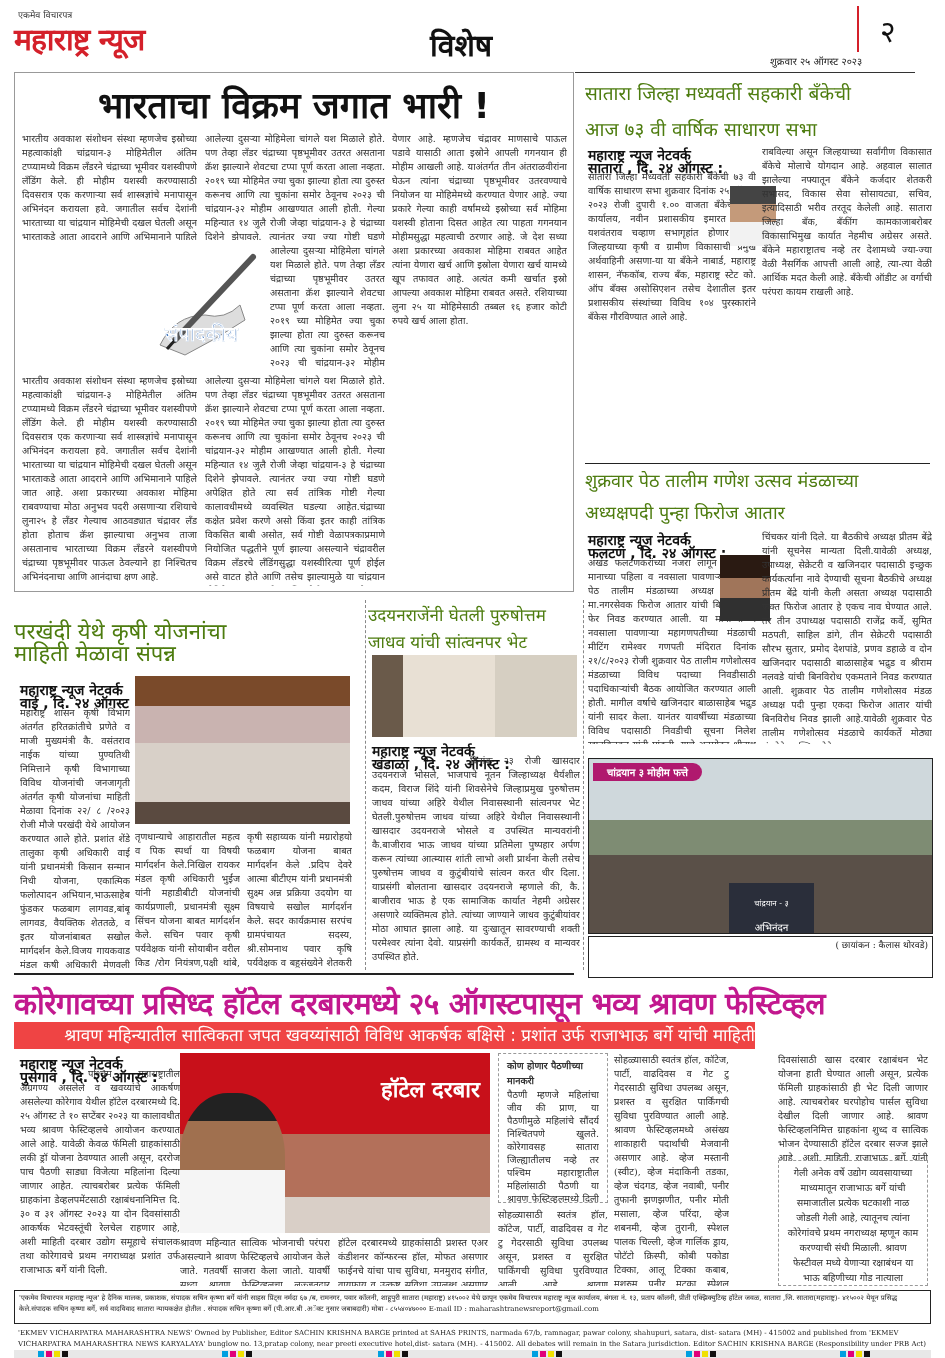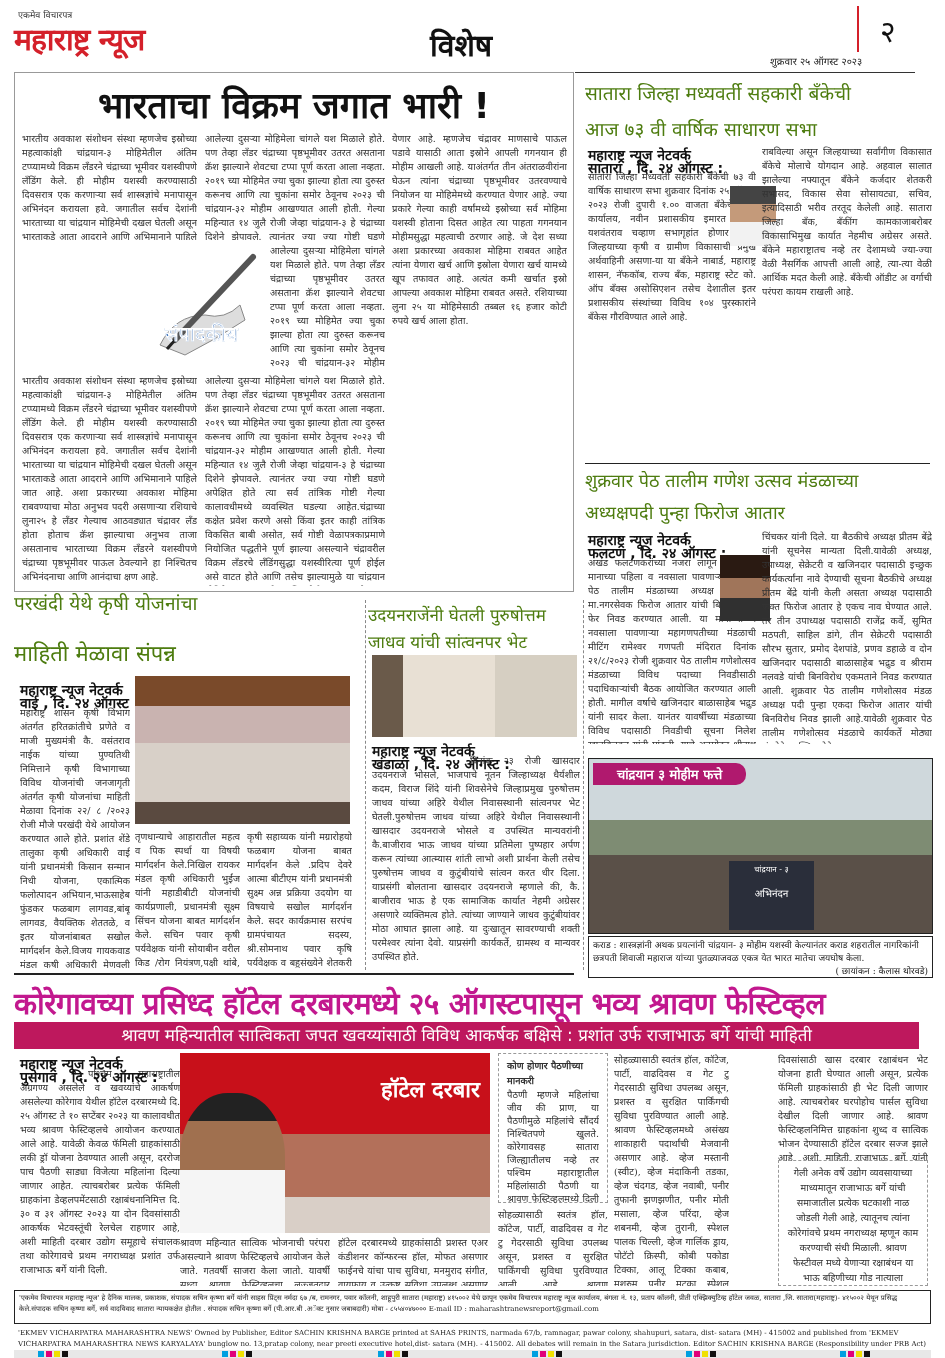--- a/index.html
+++ b/index.html
@@ -15,21 +15,21 @@
 .box-main{left:14px;top:72px;width:560px;height:520px;border:1px solid #999}
 .h-main{left:14px;top:80px;width:560px;text-align:center;font-size:36px;font-weight:bold;font-family:"DejaVu Sans",sans-serif;color:#111}
 .body-text{font-size:9.5px;line-height:14px;color:#333;text-align:justify;overflow:hidden}
 .col{position:absolute}
 .h2{font-weight:normal;font-family:"DejaVu Sans",sans-serif;color:#4d7c0f;text-align:left;line-height:1.25}
 .byline{font-size:14px;font-weight:bold;color:#111;font-family:"DejaVu Sans",sans-serif}
 .photo{position:absolute;overflow:hidden}
 .sep{position:absolute;background:#222}
 .dotsep{position:absolute;border-left:1px dashed #888}
 .banner1{left:14px;top:982px;width:917px;font-size:30px;font-weight:bold;color:#c2188e;font-family:"DejaVu Sans",sans-serif;letter-spacing:-0.5px}
-.banner2{left:14px;top:1022px;width:905px;height:27px;background:#be185d;color:#fff;text-align:center;font-size:17px;line-height:27px;font-family:"DejaVu Sans",sans-serif}
+.banner2{left:14px;top:1022px;width:741px;height:27px;background:#ef4444;color:#fff;text-align:right;font-size:17px;line-height:27px;font-family:"DejaVu Sans",sans-serif}
 .footer1{left:14px;top:1290px;width:917px;height:34px;border:1px solid #222;font-size:7px;line-height:11px;padding:2px 4px;color:#222}
 .footer2{left:14px;top:1326px;width:917px;height:28px;font-size:7px;line-height:11px;padding:2px 4px;color:#222;border-bottom:1px solid #222}
 .regbar{left:14px;top:1350px;width:917px;height:8px;background:#e8e8e8}
 .reg{position:absolute;top:1351px;height:6px;width:32px;display:flex;gap:2px}
 .reg i{display:block;width:6px;height:6px}
 .caption{position:absolute;border:1px solid #222;font-size:9px;line-height:13px;padding:2px 4px;color:#222}
 .dashbox{position:absolute;border:1px dashed #999;font-size:9.5px;line-height:15px;text-align:center;padding:4px 8px;color:#333}
 </style>
 </head>
 <body>
@@ -72,45 +72,44 @@
 <div class="h2 abs" style="left:585px;top:470px;width:345px;font-size:18px">शुक्रवार पेठ तालीम गणेश उत्सव मंडळाच्या</div>
 <div class="h2 abs" style="left:585px;top:502px;width:345px;font-size:18px">अध्यक्षपदी पुन्हा फिरोज आतार</div>
 <div class="abs byline" style="left:588px;top:530px">महाराष्ट्र न्यूज नेटवर्क</div>
 <div class="abs byline" style="left:588px;top:543px">फलटण , दि. २४ ऑगस्ट :</div>
 <div class="col body-text" style="left:588px;top:556px;width:168px;height:188px">अखंड फलटणकरांच्या नजरा लागून राहिलेल्या मानाच्या पहिला व नवसाला पावणाऱ्या शुक्रवार पेठ तालीम मंडळाच्या अध्यक्ष पदावरती मा.नगरसेवक फिरोज आतार यांची बिनविरोध व फेर निवड करण्यात आली. या मानाच्या व नवसाला पावणाऱ्या महागणपतीच्या मंडळाची मीटिंग रामेश्वर गणपती मंदिरात दिनांक २१/८/२०२३ रोजी शुक्रवार पेठ तालीम गणेशोत्सव मंडळाच्या विविध पदाच्या निवडीसाठी पदाधिकाऱ्यांची बैठक आयोजित करण्यात आली होती. मागील वर्षाचे खजिनदार बाळासाहेब भद्रुड यांनी सादर केला. यानंतर यावर्षीच्या मंडळाच्या विविध पदासाठी निवडीची सूचना निलेश खानविलकर यांनी मांडली ,याचे अनुमोदन श्रीनाथ नलवडे व निलेश</div>
 <div class="photo" style="left:720px;top:555px;width:50px;height:66px;background:linear-gradient(#2a1a12 0 35%,#a0755a 35% 65%,#303030 65%)"></div>
 <div class="col body-text" style="left:762px;top:530px;width:170px;height:214px">चिंचकर यांनी दिले. या बैठकीचे अध्यक्ष प्रीतम बेंद्रे यांनी सूचनेस मान्यता दिली.यावेळी अध्यक्ष, उपाध्यक्ष, सेक्रेटरी व खजिनदार पदासाठी इच्छुक कार्यकर्त्यांना नावे देण्याची सूचना बैठकीचे अध्यक्ष प्रीतम बेंद्रे यांनी केली असता अध्यक्ष पदासाठी फक्त फिरोज आतार हे एकच नाव घेण्यात आले. तर तीन उपाध्यक्ष पदासाठी राजेंद्र कर्वे, सुमित मठपती, साहिल डांगे, तीन सेक्रेटरी पदासाठी सौरभ सुतार, प्रमोद देशपांडे, प्रणव डहाळे व दोन खजिनदार पदासाठी बाळासाहेब भद्रुड व श्रीराम नलवडे यांची बिनविरोध एकमताने निवड करण्यात आली. शुक्रवार पेठ तालीम गणेशोत्सव मंडळ अध्यक्ष पदी पुन्हा एकदा फिरोज आतार यांची बिनविरोध निवड झाली आहे.यावेळी शुक्रवार पेठ तालीम गणेशोत्सव मंडळाचे कार्यकर्ते मोठ्या संख्येने उपस्थित होते.</div>
 
 <div class="dotsep" style="left:365px;top:600px;height:370px"></div>
 <div class="dotsep" style="left:583px;top:600px;height:370px"></div>
-<div class="h2 abs" style="left:14px;top:592px;width:350px;font-size:19px">परखंदी येथे कृषी योजनांचा</div>
+<div class="h2 abs" style="left:14px;top:618px;width:350px;font-size:22px">परखंदी येथे कृषी योजनांचा</div>
 <div class="h2 abs" style="left:14px;top:640px;width:350px;font-size:22px">माहिती मेळावा संपन्न</div>
 <div class="abs byline" style="left:20px;top:680px">महाराष्ट्र न्यूज नेटवर्क</div>
 <div class="abs byline" style="left:20px;top:693px">वाई , दि. २४ ऑगस्ट :</div>
 <div class="col body-text" style="left:20px;top:706px;width:110px;height:262px">महाराष्ट्र शासन कृषी विभाग अंतर्गत हरितक्रांतीचे प्रणेते व माजी मुख्यमंत्री कै. वसंतराव नाईक यांच्या पुण्यतिथी निमित्ताने कृषी विभागाच्या विविध योजनांची जनजागृती अंतर्गत कृषी योजनांचा माहिती मेळावा दिनांक २२/ ८ /२०२३ रोजी मौजे परखंदी येथे आयोजन करण्यात आले होते. प्रशांत शेंडे तालुका कृषी अधिकारी वाई यांनी प्रधानमंत्री किसान सन्मान निधी योजना, एकात्मिक फलोत्पादन अभियान,भाऊसाहेब फुंडकर फळबाग लागवड,बांबू लागवड, वैयक्तिक शेततळे, व इतर योजनांबाबत सखोल मार्गदर्शन केले.विजय गायकवाड मंडल कृषी अधिकारी मेणवली यांनी पौष्टिक तृणधान्य वर्ष साजरे करण्याविषयी व पौष्टिक</div>
 <div class="photo" style="left:135px;top:676px;width:215px;height:148px;background:linear-gradient(#7a4a2a 0 20%,#c9b3b0 20% 45%,#d8d0c8 45% 85%,#5a4a40 85%)"></div>
 <div class="col body-text" style="left:135px;top:830px;width:105px;height:138px">तृणधान्याचे आहारातील महत्व व पिक स्पर्धा या विषयी मार्गदर्शन केले.निखिल रायकर मंडल कृषी अधिकारी भुईंज यांनी महाडीबीटी योजनांची कार्यप्रणाली, प्रधानमंत्री सूक्ष्म सिंचन योजना बाबत मार्गदर्शन केले. सचिन पवार कृषी पर्यवेक्षक यांनी सोयाबीन वरील किड /रोग नियंत्रण,पक्षी थांबे, फेरोमन ट्रॅप वापर, गोपीनाथ मुंडे शेतकरी अपघात सानुग्रह अनुदान योजना याविषयी सखोल मार्गदर्शन केले.गावित</div>
 <div class="col body-text" style="left:247px;top:830px;width:105px;height:138px">कृषी सहाय्यक यांनी मग्रारोहयो फळबाग योजना बाबत मार्गदर्शन केले .प्रदिप देवरे आत्मा बीटीएम यांनी प्रधानमंत्री सुक्ष्म अन्न प्रक्रिया उदयोग या विषयाचे सखोल मार्गदर्शन केले. सदर कार्यक्रमास सरपंच ग्रामपंचायत सदस्य, श्री.सोमनाथ पवार कृषि पर्यवेक्षक व बहुसंख्येने शेतकरी उपस्थित होते. कार्यक्रमाचे सूत्रसंचालन राधेशाम डोरले कृषि सहाय्यक व तात्यासाहेब शिंदे उप सरपंच, परखंदी यांनी आभार प्रदर्शन केले.</div>
 
 <div class="h2 abs" style="left:368px;top:605px;width:212px;font-size:17px">उदयनराजेंनी घेतली पुरुषोत्तम</div>
 <div class="h2 abs" style="left:368px;top:632px;width:212px;font-size:17px">जाधव यांची सांत्वनपर भेट</div>
 <div class="photo" style="left:372px;top:655px;width:205px;height:82px;background:linear-gradient(90deg,#6a5a4a 0 15%,#e8e0d4 15% 60%,#d6cfc2 60%)"></div>
 <div class="abs byline" style="left:372px;top:741px">महाराष्ट्र न्यूज नेटवर्क</div>
 <div class="abs byline" style="left:372px;top:754px">खंडाळा , दि. २४ ऑगस्ट :</div>
 <div class="col body-text" style="left:372px;top:754px;width:208px;height:214px;text-indent:98px">दिनांक २३ रोजी खासदार उदयनराजे भोसले, भाजपाचे नूतन जिल्हाध्यक्ष धैर्यशील कदम, विराज शिंदे यांनी शिवसेनेचे जिल्हाप्रमुख पुरुषोत्तम जाधव यांच्या अहिरे येथील निवासस्थानी सांत्वनपर भेट घेतली.पुरुषोत्तम जाधव यांच्या अहिरे येथील निवासस्थानी खासदार उदयनराजे भोसले व उपस्थित मान्यवरांनी कै.बाजीराव भाऊ जाधव यांच्या प्रतिमेला पुष्पहार अर्पण करून त्यांच्या आत्म्यास शांती लाभो अशी प्रार्थना केली तसेच पुरुषोत्तम जाधव व कुटुंबीयांचे सांत्वन करत धीर दिला. याप्रसंगी बोलताना खासदार उदयनराजे म्हणाले की, कै. बाजीराव भाऊ हे एक सामाजिक कार्यात नेहमी अग्रेसर असणारे व्यक्तिमत्व होते. त्यांच्या जाण्याने जाधव कुटुंबीयांवर मोठा आघात झाला आहे. या दुःखातून सावरण्याची शक्ती परमेश्वर त्यांना देवो. याप्रसंगी कार्यकर्ते, ग्रामस्थ व मान्यवर उपस्थित होते.</div>
 
 <div class="photo" style="left:588px;top:758px;width:345px;height:176px;background:linear-gradient(#cfd8dc 0 35%,#7e8c73 35% 55%,#5a5048 55%);border:1px solid #222">
-  <div style="position:absolute;left:4px;top:4px;background:#b0196e;color:#fff;font-size:13px;font-weight:bold;padding:2px 24px;border-radius:0 10px 10px 0;font-family:'DejaVu Sans',sans-serif">चांद्रयान ३ मोहीम फत्ते</div>
-  <div style="position:absolute;left:140px;top:102px;width:85px;height:69px;background:#2a2e3a;color:#fff;font-size:8px;text-align:center;padding-top:2px">
+  <div style="position:absolute;left:4px;top:4px;background:#b0196e;color:#fff;font-size:10px;font-weight:bold;padding:2px 14px;border-radius:0 10px 10px 0;font-family:'DejaVu Sans',sans-serif">चांद्रयान ३ मोहीम फत्ते</div>
+  <div style="position:absolute;left:140px;top:124px;width:85px;height:69px;background:#2a2e3a;color:#fff;font-size:8px;text-align:center;padding-top:14px">
     <div>चांद्रयान - ३</div>
     <div style="font-size:10px;margin-top:12px">अभिनंदन</div>
   </div>
 </div>
 <div class="caption" style="left:588px;top:936px;width:345px;height:42px">
-  <span>कराड : शास्त्रज्ञांनी अथक प्रयत्नांनी चांद्रयान- ३ मोहीम यशस्वी केल्यानंतर कराड शहरातील नागरिकांनी छत्रपती शिवाजी महाराज यांच्या पुतळ्याजवळ एकत्र येत भारत मातेचा जयघोष केला.</span>
   <div style="text-align:right">( छायांकन : कैलास थोरवडे)</div>
 </div>
 <div class="sep" style="left:14px;top:973px;width:560px;height:2px"></div>
 
 <div class="abs banner1">कोरेगावच्या प्रसिध्द हॉटेल दरबारमध्ये २५ ऑगस्टपासून भव्य श्रावण फेस्टिव्हल</div>
 <div class="abs banner2">श्रावण महिन्यातील सात्विकता जपत खवय्यांसाठी विविध आकर्षक बक्षिसे : प्रशांत उर्फ राजाभाऊ बर्गे यांची माहिती</div>
 
 <div class="abs byline" style="left:20px;top:1054px">महाराष्ट्र न्यूज नेटवर्क</div>
 <div class="col body-text" style="left:20px;top:1067px;width:160px;height:218px;text-indent:68px">पश्चिम महाराष्ट्रातील अग्रगण्य असलेले व खवय्यांचे आकर्षण असलेल्या कोरेगाव येथील हॉटेल दरबारमध्ये दि. २५ ऑगस्ट ते १० सप्टेंबर २०२३ या कालावधीत भव्य श्रावण फेस्टिव्हलचे आयोजन करण्यात आले आहे. यावेळी केवळ फॅमिली ग्राहकांसाठी लकी ड्रॉ योजना ठेवण्यात आली असून, दररोज पाच पैठणी साड्या विजेत्या महिलांना दिल्या जाणार आहेत. त्याचबरोबर प्रत्येक फॅमिली ग्राहकांना डेव्हलपमेंटसाठी रक्षाबंधनानिमित्त दि. ३० व ३१ ऑगस्ट २०२३ या दोन दिवसांसाठी आकर्षक भेटवस्तूंची रेलचेल राहणार आहे, अशी माहिती दरबार उद्योग समूहाचे संचालक तथा कोरेगावचे प्रथम नगराध्यक्ष प्रशांत उर्फ राजाभाऊ बर्गे यांनी दिली.</div>
 <div class="abs byline" style="left:20px;top:1067px">पुसेगाव , दि. २४ ऑगस्ट :</div>

